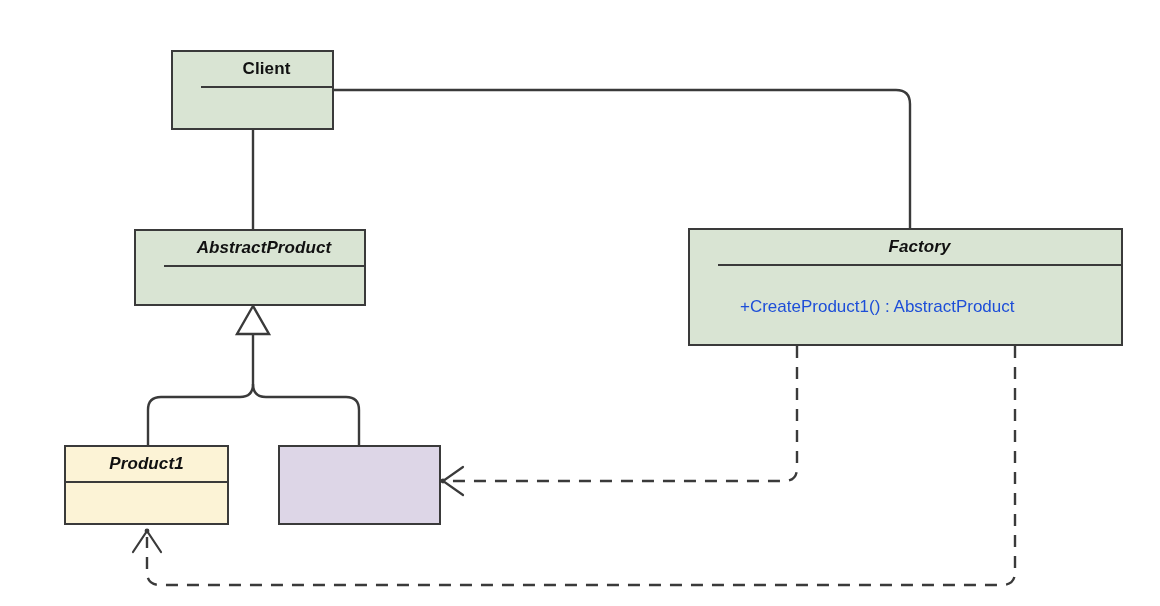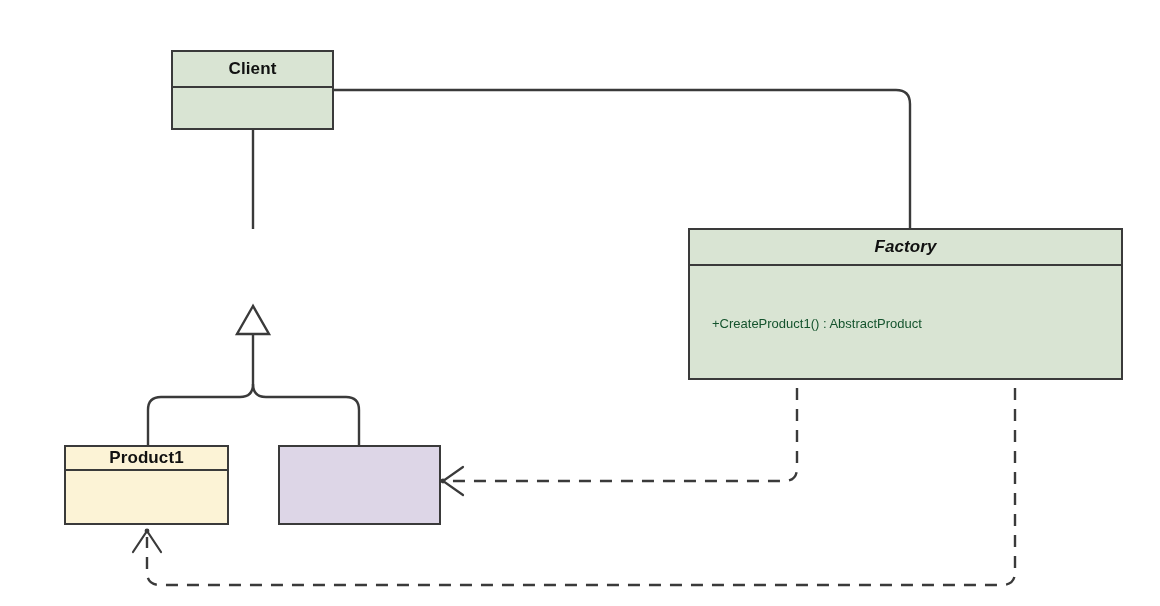--- a/index.html
+++ b/index.html
@@ -48,44 +48,44 @@
   }
   .uml-members {
     box-sizing: border-box;
     flex: 1 1 auto;
     display: flex;
     flex-direction: column;
     justify-content: center;
     padding: 0 10px;
   }
   .uml-member {
-    font-size: 13px;
-    color: #14532d;
+    font-size: 17px;
+    color: #1d4ed8;
     line-height: 27px;
     white-space: nowrap;
     text-align: center;
   }
-  .fill-green   { background: #d9e4d3; }
+  .fill-green   { background: #d9e4d3; padding-left: 28px; }
   .fill-yellow  { background: #fcf3d6; }
   .fill-purple  { background: #ddd6e7; }
 
   
   #class-client        { left: 171px; top: 50px;  width: 163px; height: 80px; }
   #class-client .uml-name-band { height: 36px; }
 
   #class-abstractproduct { left: 134px; top: 229px; width: 232px; height: 77px; }
   #class-abstractproduct .uml-name-band { height: 36px; }
 
-  #class-factory       { left: 688px; top: 228px; width: 435px; height: 152px; }
+  #class-factory       { left: 688px; top: 228px; width: 435px; height: 118px; }
   #class-factory .uml-name-band { height: 36px; }
   #class-factory .uml-members { padding-top: 2px; }
   #class-factory .uml-member { text-align: left; padding-left: 12px; }
 
   #class-product1      { left: 64px;  top: 445px; width: 165px; height: 80px; }
-  #class-product1 .uml-name-band { height: 24px; }
+  #class-product1 .uml-name-band { height: 36px; font-style: italic; }
 
   #class-product2      { left: 278px; top: 445px; width: 163px; height: 80px; }
   #class-product2 .uml-name-band { height: 36px; }
 </style>
 </head>
 <body>
 
 <div id="canvas">
 
   <svg id="diagram-svg" viewBox="0 0 1160 606" xmlns="http://www.w3.org/2000/svg">
@@ -122,20 +122,24 @@
       <path d="M 133 552 L 147 531 L 161 552" fill="none" stroke="#3a3a3a" stroke-width="2.2" stroke-linecap="round" stroke-linejoin="miter"></path>
       <circle cx="147" cy="531" r="2.4" fill="#3a3a3a"></circle>
     </g>
   </svg>
 
   <div class="uml-class fill-green" id="class-client">
     <div class="uml-name-band">Client</div>
     <div class="uml-members"></div>
   </div>
 
+  <div class="uml-class fill-green" id="class-abstractproduct">
+    <div class="uml-name-band abstract">AbstractProduct</div>
+    <div class="uml-members"></div>
+  </div>
 
   <div class="uml-class fill-green" id="class-factory">
     <div class="uml-name-band abstract">Factory</div>
     <div class="uml-members">
       <div class="uml-member">+CreateProduct1() : AbstractProduct</div>
     </div>
   </div>
 
   <div class="uml-class fill-yellow" id="class-product1">
     <div class="uml-name-band">Product1</div>

